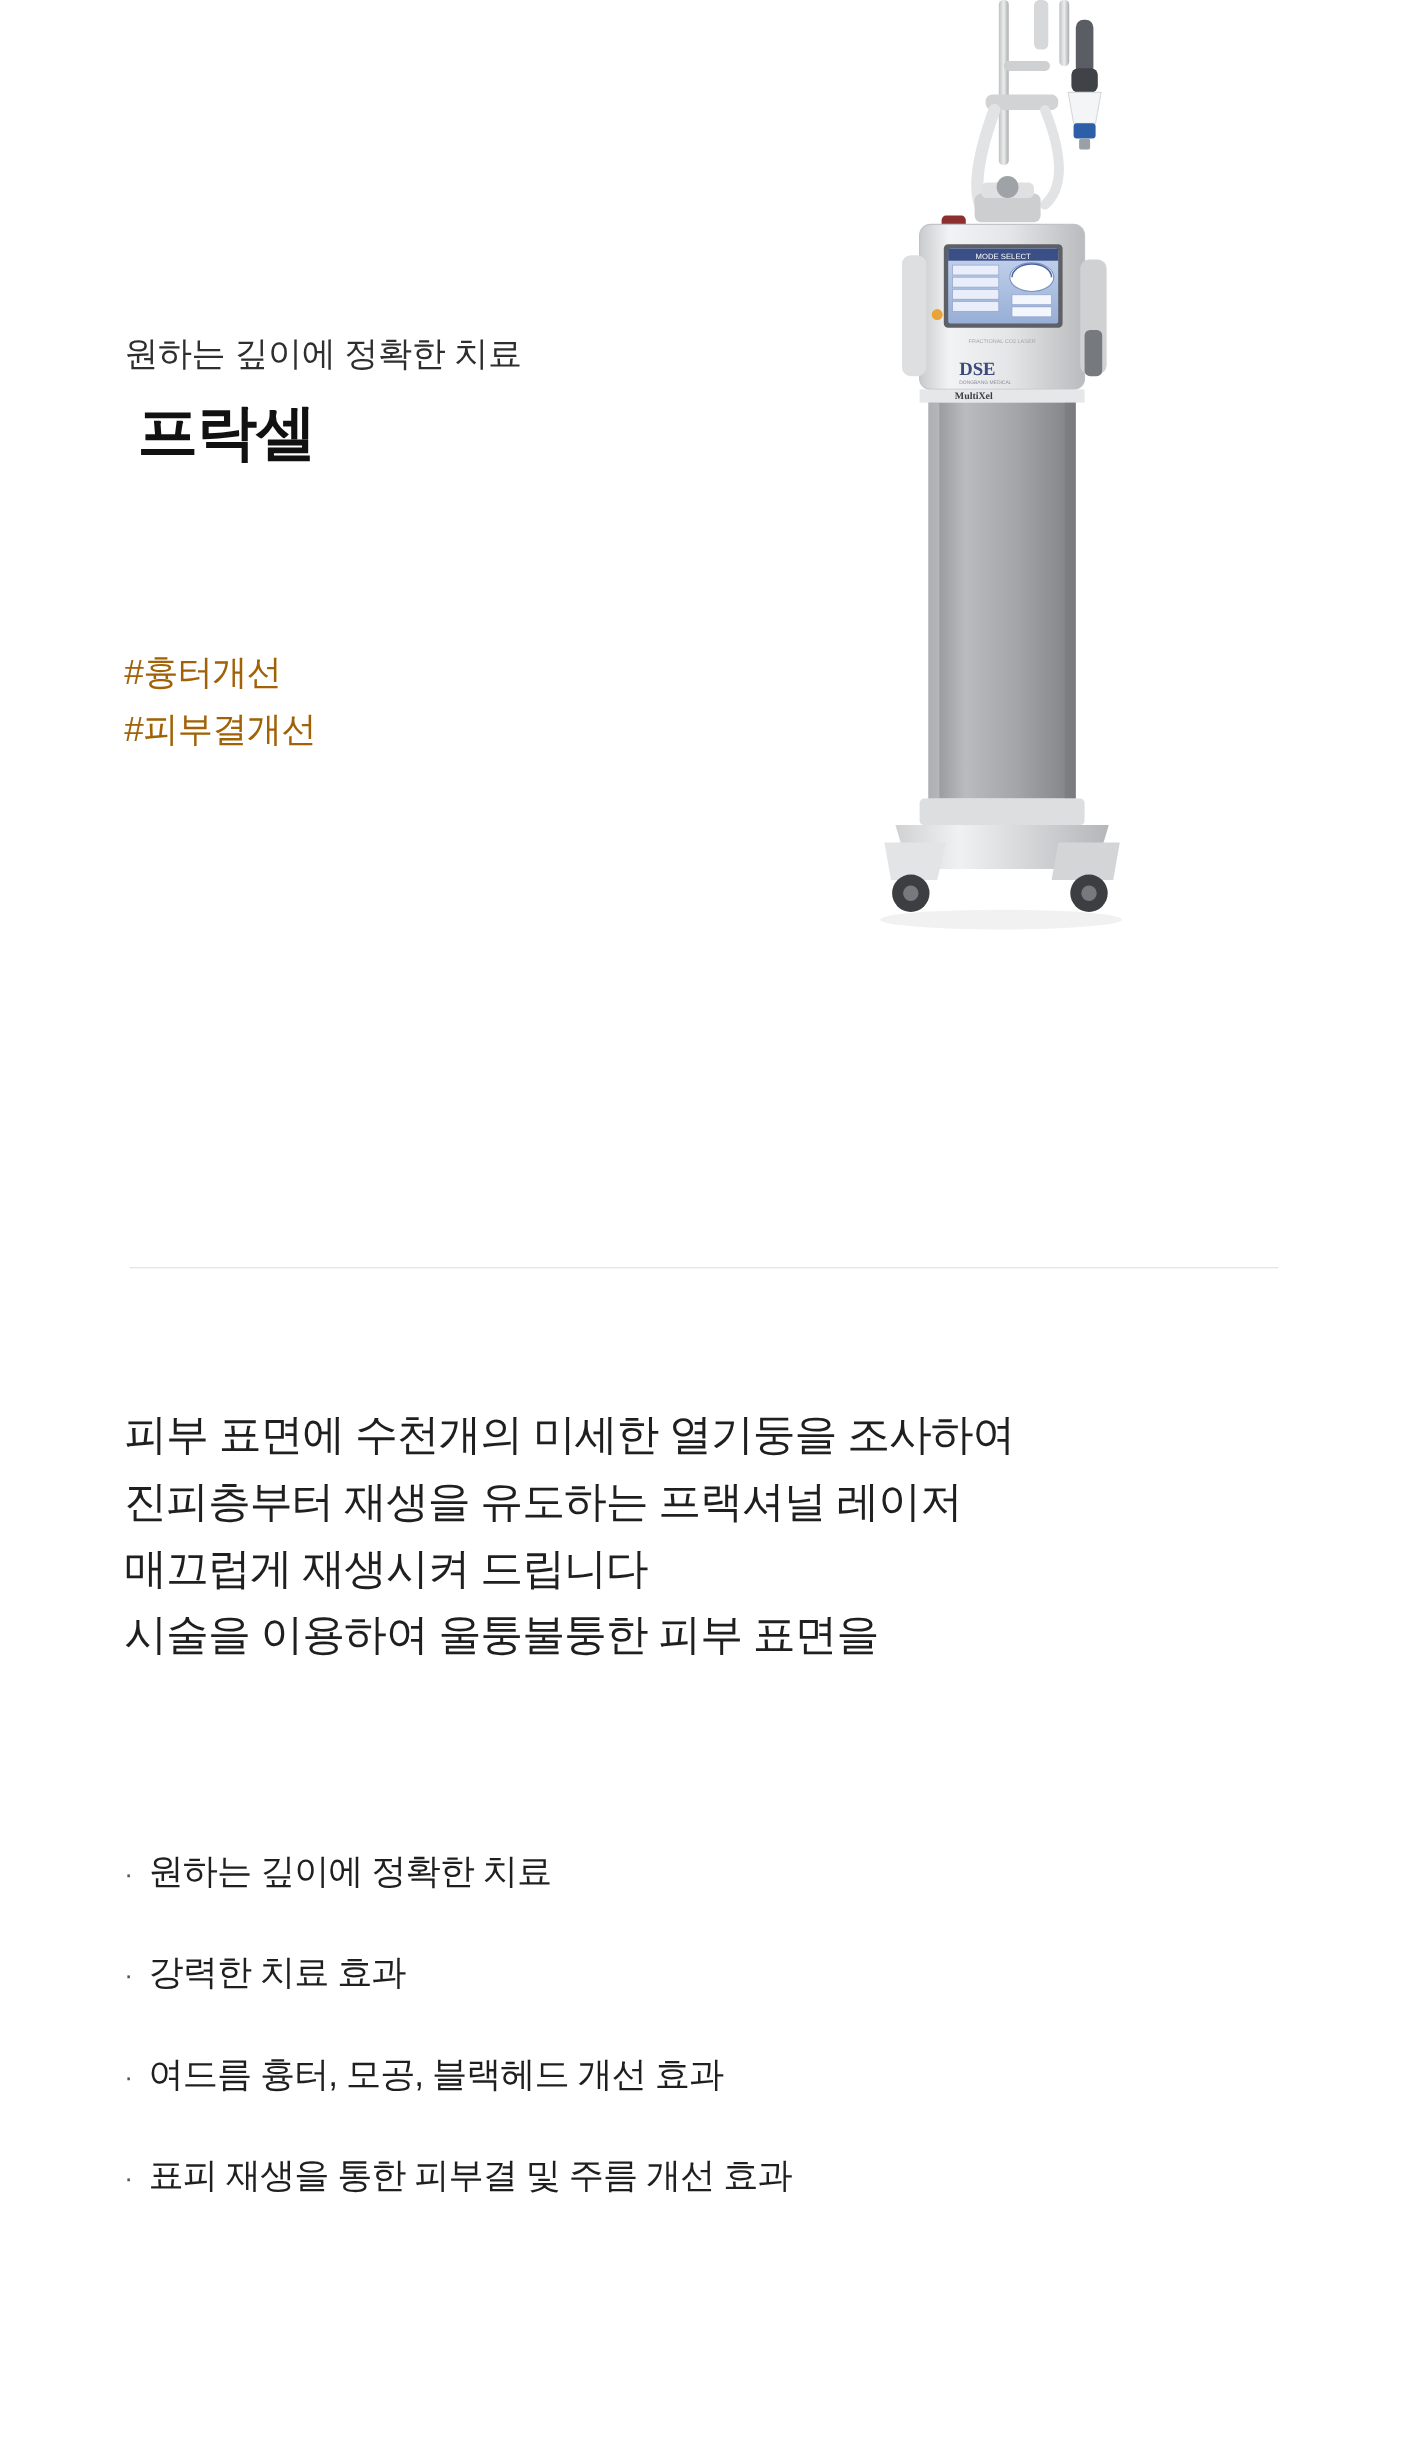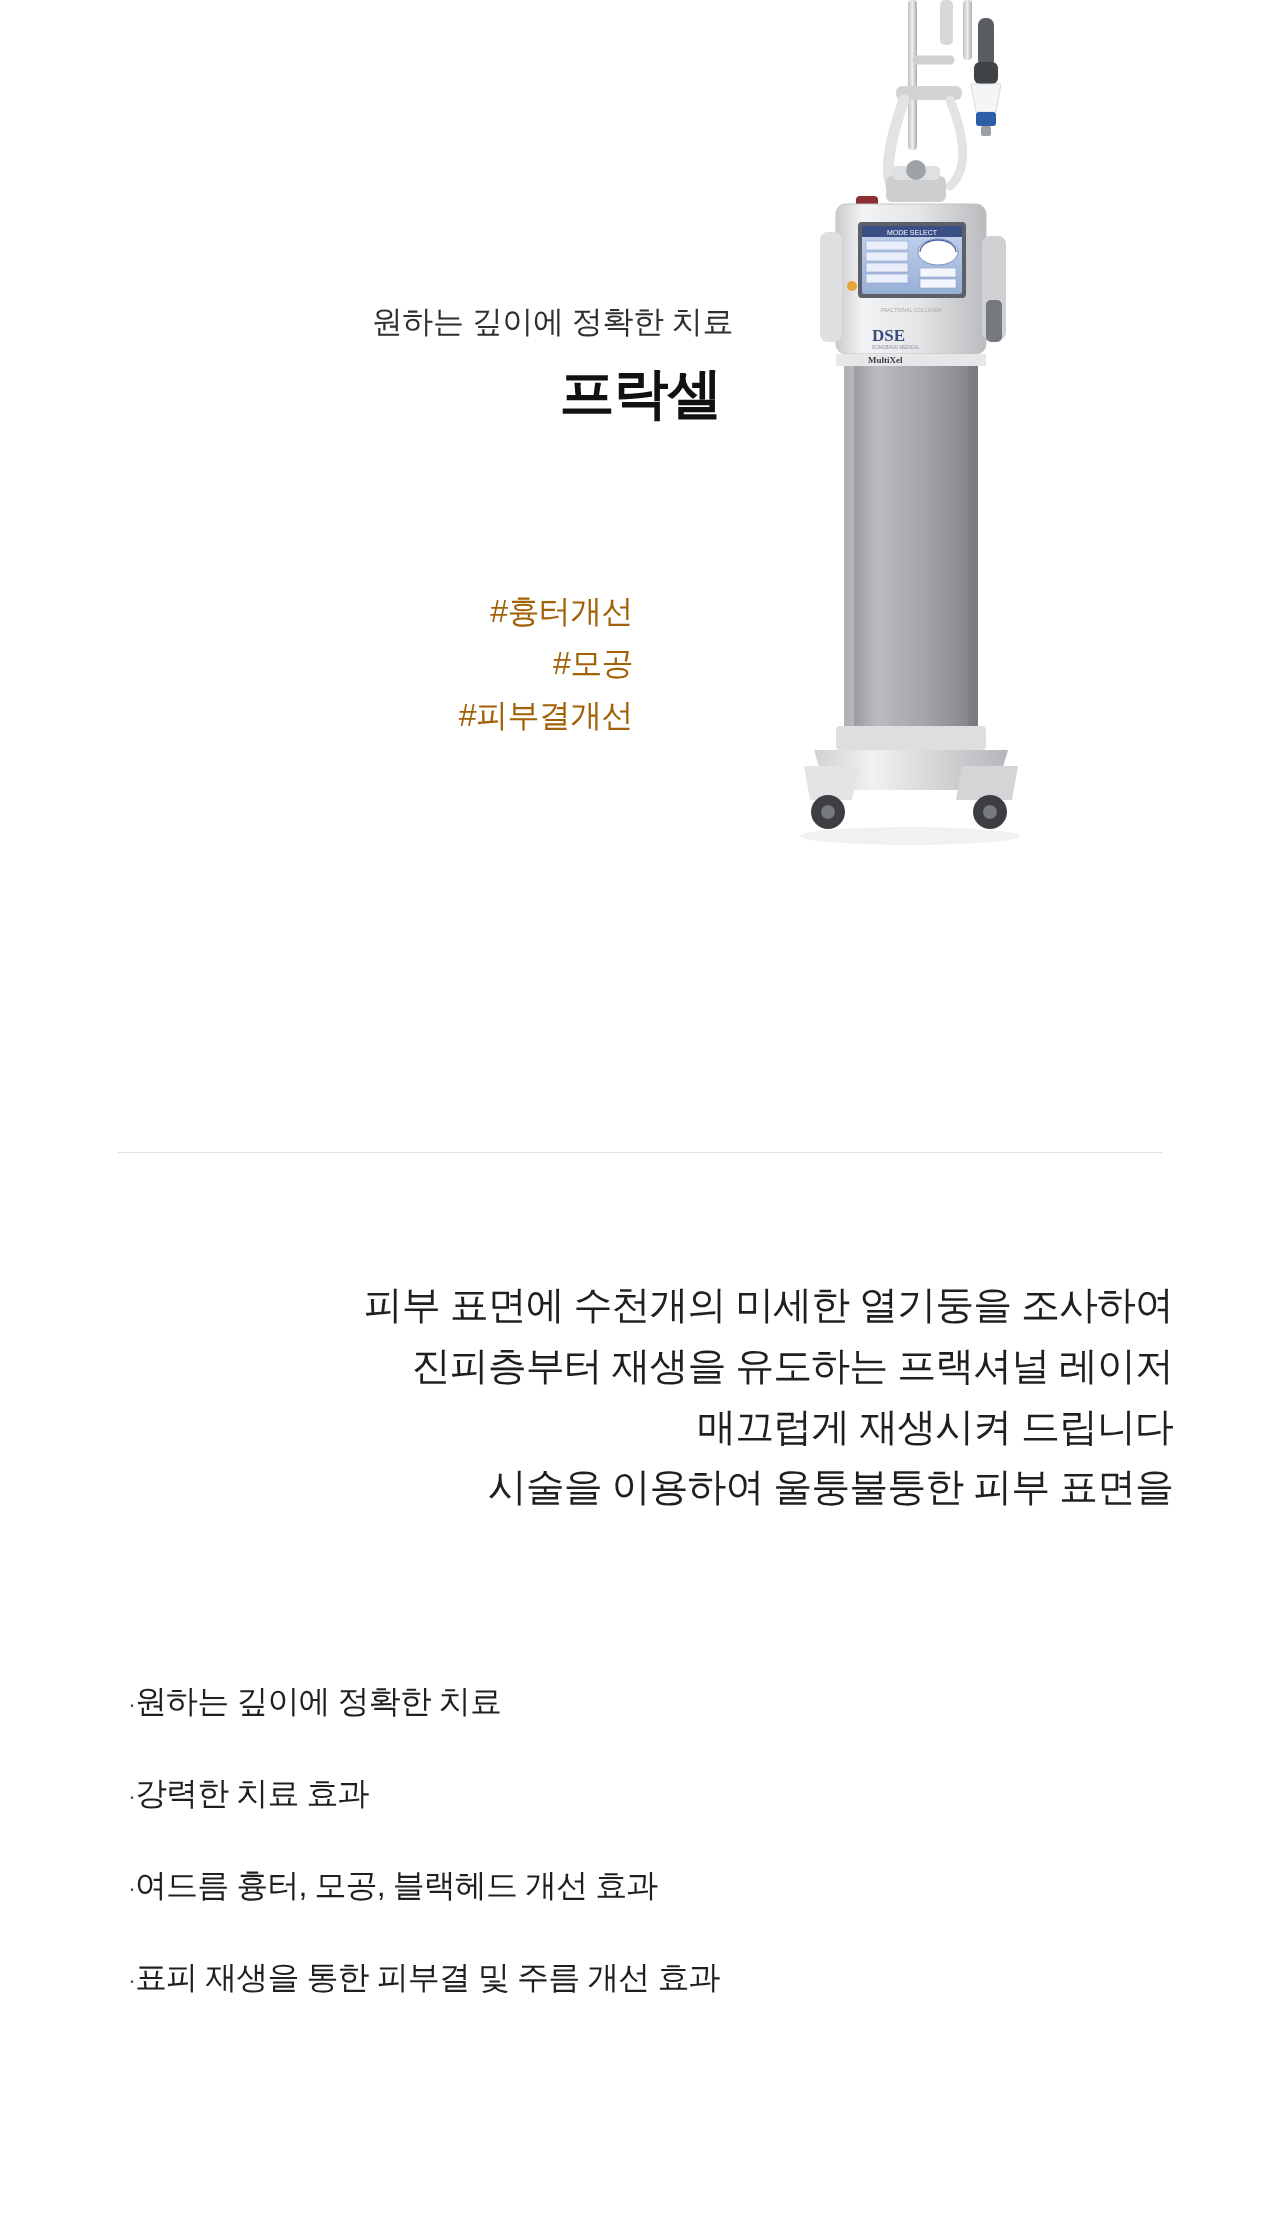--- a/index.html
+++ b/index.html
@@ -20,21 +20,20 @@
   
   .card {
     position: absolute;
     left: 0;
     top: 0;
     width: 1280px;
     height: 2232px;
     background: #ffffff;
     border-radius: 34px;
     overflow: hidden;
-    text-align: right;
   }
 
   
   .hero {
     position: absolute;
     left: 0; top: 0;
     width: 1280px;
     height: 1140px;
   }
   .hero-text {
@@ -139,21 +138,20 @@
 
     <section class="hero">
 
       <div class="hero-text">
         <p class="eyebrow">원하는 깊이에 정확한 치료</p>
         <h1 class="title">프락셀</h1>
       </div>
 
       <div class="tags">
         <div class="tag">#흉터개선</div>
-        <div class="tag">#모공</div>
         <div class="tag">#피부결개선</div>
       </div>
 
       <div class="device">
         <svg width="420" height="1130" viewBox="0 0 420 1130" xmlns="http://www.w3.org/2000/svg">
           <defs>
             <linearGradient id="bodyGrad" x1="0" y1="0" x2="1" y2="0">
               <stop offset="0%" stop-color="#c9cbcd"></stop>
               <stop offset="18%" stop-color="#f2f3f4"></stop>
               <stop offset="55%" stop-color="#e3e5e6"></stop>

